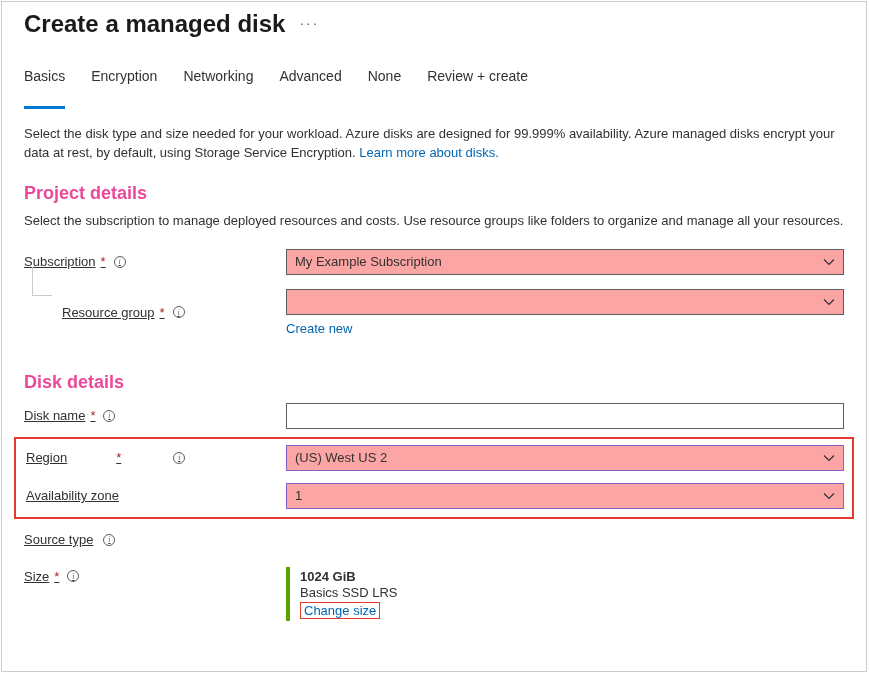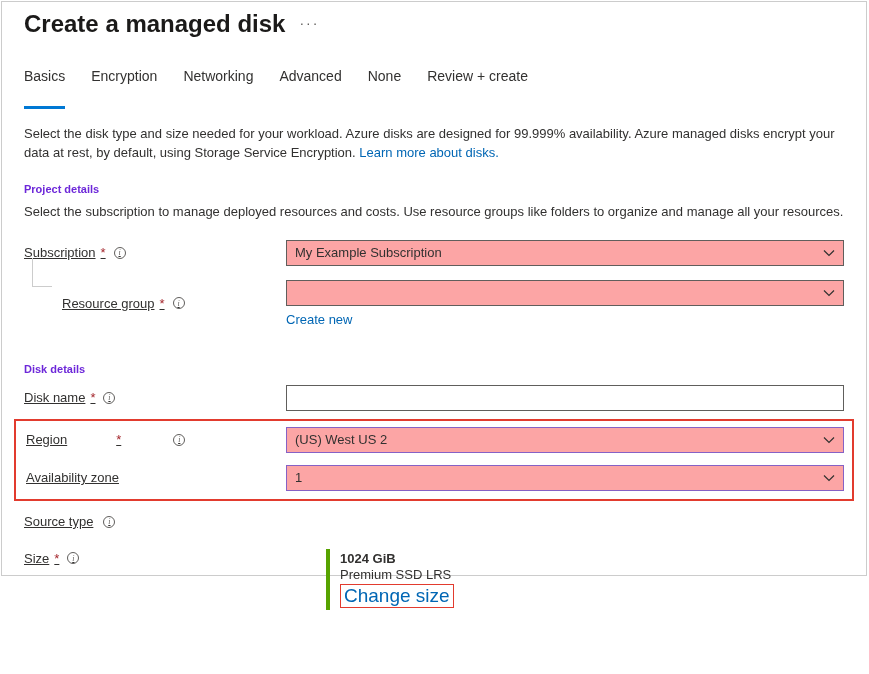--- a/index.html
+++ b/index.html
@@ -7,21 +7,21 @@
     font-family: "Segoe UI", -apple-system, BlinkMacSystemFont, sans-serif;
     font-size: 13px;
     color: #323130;
     background: #fff;
     width: 869px;
     height: 674px;
   }
   .panel {
     border: 1px solid #ccc;
     width: 866px;
-    height: 575px;
+    height: 671px;
     margin: 1px;
     padding: 8px 22px 14px 22px;
     position: relative;
   }
   .header {
     display: flex;
     align-items: center;
     gap: 14px;
     margin-bottom: 30px;
   }
@@ -59,24 +59,24 @@
     line-height: 1.45;
     color: #323130;
     margin-bottom: 20px;
   }
   .link {
     color: #0066b4;
     text-decoration: none;
     cursor: pointer;
   }
   .section-title {
-    font-size: 11px;
+    font-size: 18px;
     font-weight: 600;
     margin-bottom: 8px;
-    color: #6d28d9;
+    color: #ec4899;
   }
   .section-desc {
     font-size: 13px;
     line-height: 1.45;
     margin-bottom: 18px;
     color: #323130;
   }
   .row {
     display: flex;
     align-items: center;
@@ -171,30 +171,29 @@
     border: 2px solid #e23b2e;
     padding: 6px 8px 8px 8px;
     margin: -6px -10px 8px -10px;
   }
   .highlight-box .row { margin-bottom: 12px; }
   .highlight-box .row:last-child { margin-bottom: 0; }
   .highlight-box .label-col { flex: 0 0 262px; padding-left: 2px; gap: 48px; }
   .size-block {
     border-left: 4px solid #57a300;
     padding: 2px 0 2px 10px;
-    margin-left: 40px;
   }
   .size-gib { font-weight: 600; font-size: 13px; }
   .size-tier { font-size: 13px; margin-top: 1px; }
   .change-size {
     display: inline-block;
     border: 1.5px solid #e23b2e;
     padding: 0 3px;
     color: #0066b4;
-    font-size: 19px;
+    font-size: 13px;
     margin-top: 2px;
     cursor: pointer;
   }
   .disk-details-gap { height: 22px; }
 </style>
 </head>
 <body>
 
 <div class="panel">
 
@@ -316,19 +315,19 @@
 
   <div class="row" style="align-items:flex-start; margin-top:10px;">
     <div class="label-col" style="padding-top:2px;">
       <span>Size</span>
       <span class="req">*</span>
       <span class="info-icon">i</span>
     </div>
     <div class="field-col">
       <div class="size-block">
         <div class="size-gib">1024 GiB</div>
-        <div class="size-tier">Premium SSD LRS</div>
+        <div class="size-tier">Basics SSD LRS</div>
         <span class="change-size">Change size</span>
       </div>
     </div>
   </div>
 
 </div>
 
 </body></html>

